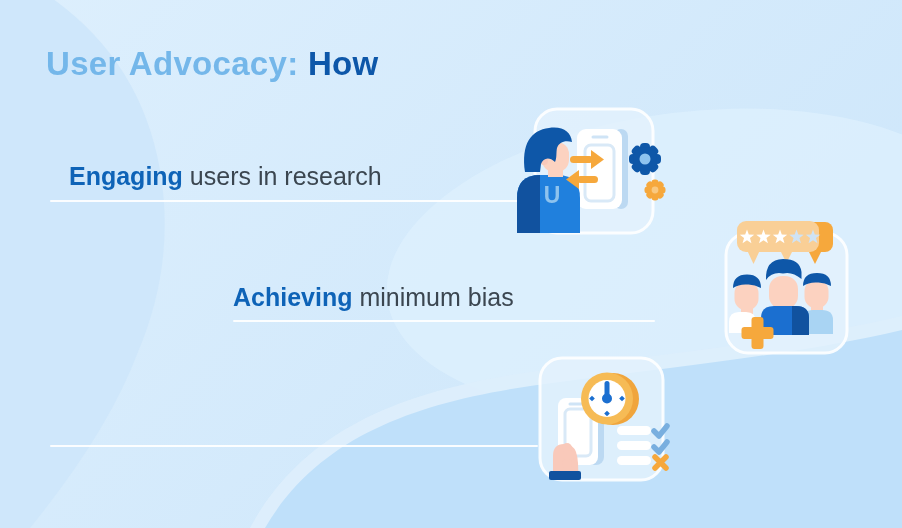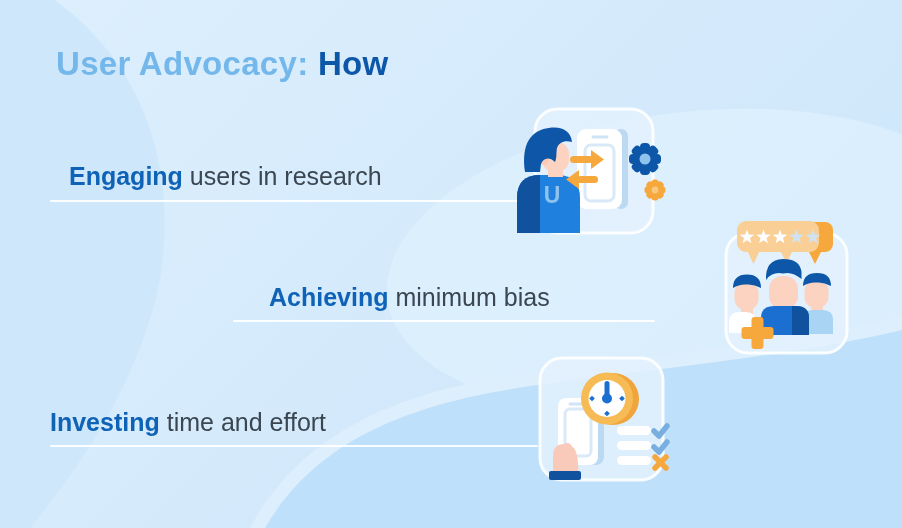--- a/index.html
+++ b/index.html
@@ -9,21 +9,21 @@
     background:linear-gradient(135deg,var(--bg-top,#ddeffd) 0%,var(--bg-bottom,#cbe5fa) 100%);
   }
   #bg-svg{position:absolute;inset:0;z-index:0;}
   .f-blob{fill:var(--bg-blob,#cfe7fb);}
   .f-wedge{fill:#e4f2fe;}
   .f-lightband{fill:var(--bg-light,#def0fd);opacity:.75;}
   .f-crest{fill:var(--bg-crest,#ddeefc);opacity:.95;}
   .f-wave{fill:var(--bg-wave,#bfe0fa);}
 
   .abs{position:absolute;}
-  #title{left:56px;top:44px;font-size:33px;font-weight:700;line-height:40px;letter-spacing:.3px;z-index:3;}
+  #title{left:46px;top:44px;font-size:33px;font-weight:700;line-height:40px;letter-spacing:.3px;z-index:3;}
   .title-prefix{color:var(--title-light,#74b7ea);}
   .title-emphasis{color:var(--title-dark,#0d57a9);}
 
   .row-text{font-size:25px;line-height:32px;color:var(--text-dark,#3b4650);z-index:3;white-space:nowrap;}
   .row-lead{font-weight:700;color:var(--blue-link,#0e63b7);}
   .underline{height:2px;background:var(--underline,#fff);opacity:.92;border-radius:1px;z-index:1;}
 
   .icon-svg{position:absolute;overflow:visible;z-index:2;}
   .card{fill:rgba(227,241,252,.82);stroke:rgba(255,255,255,.88);stroke-width:3;}
 
@@ -63,27 +63,23 @@
 
   <div id="title" class="abs">
     <span class="title-prefix">User Advocacy:</span>
     <span class="title-emphasis">How</span>
   </div>
 
   <div class="abs row-text" style="left:50px;top:160px;margin-left:19px;">
     <span class="row-lead">Engaging</span>
     <span>users in research</span>
   </div>
-  <div class="abs row-text" style="left:233px;top:281px;margin-left:36px;">
+  <div class="abs row-text" style="left:233px;top:281px;">
     <span class="row-lead">Achieving</span>
     <span>minimum bias</span>
-  </div>
-  <div class="abs row-text" style="left:50px;top:406px;">
-    <span class="row-lead">Investing</span>
-    <span>time and effort</span>
   </div>
 
   <div class="abs underline" style="left:50px;top:200px;width:468px;"></div>
   <div class="abs underline" style="left:233px;top:320px;width:422px;"></div>
   <div class="abs underline" style="left:50px;top:445px;width:488px;"></div>
 
   <svg class="icon-svg" style="left:515px;top:106px;" width="150" height="132" viewBox="0 0 150 132">
     <rect class="card" x="20" y="3" width="118" height="124" rx="22"></rect>
     <g>
       <rect class="f-phoneedge" x="99" y="23" width="14" height="80" rx="7"></rect>

